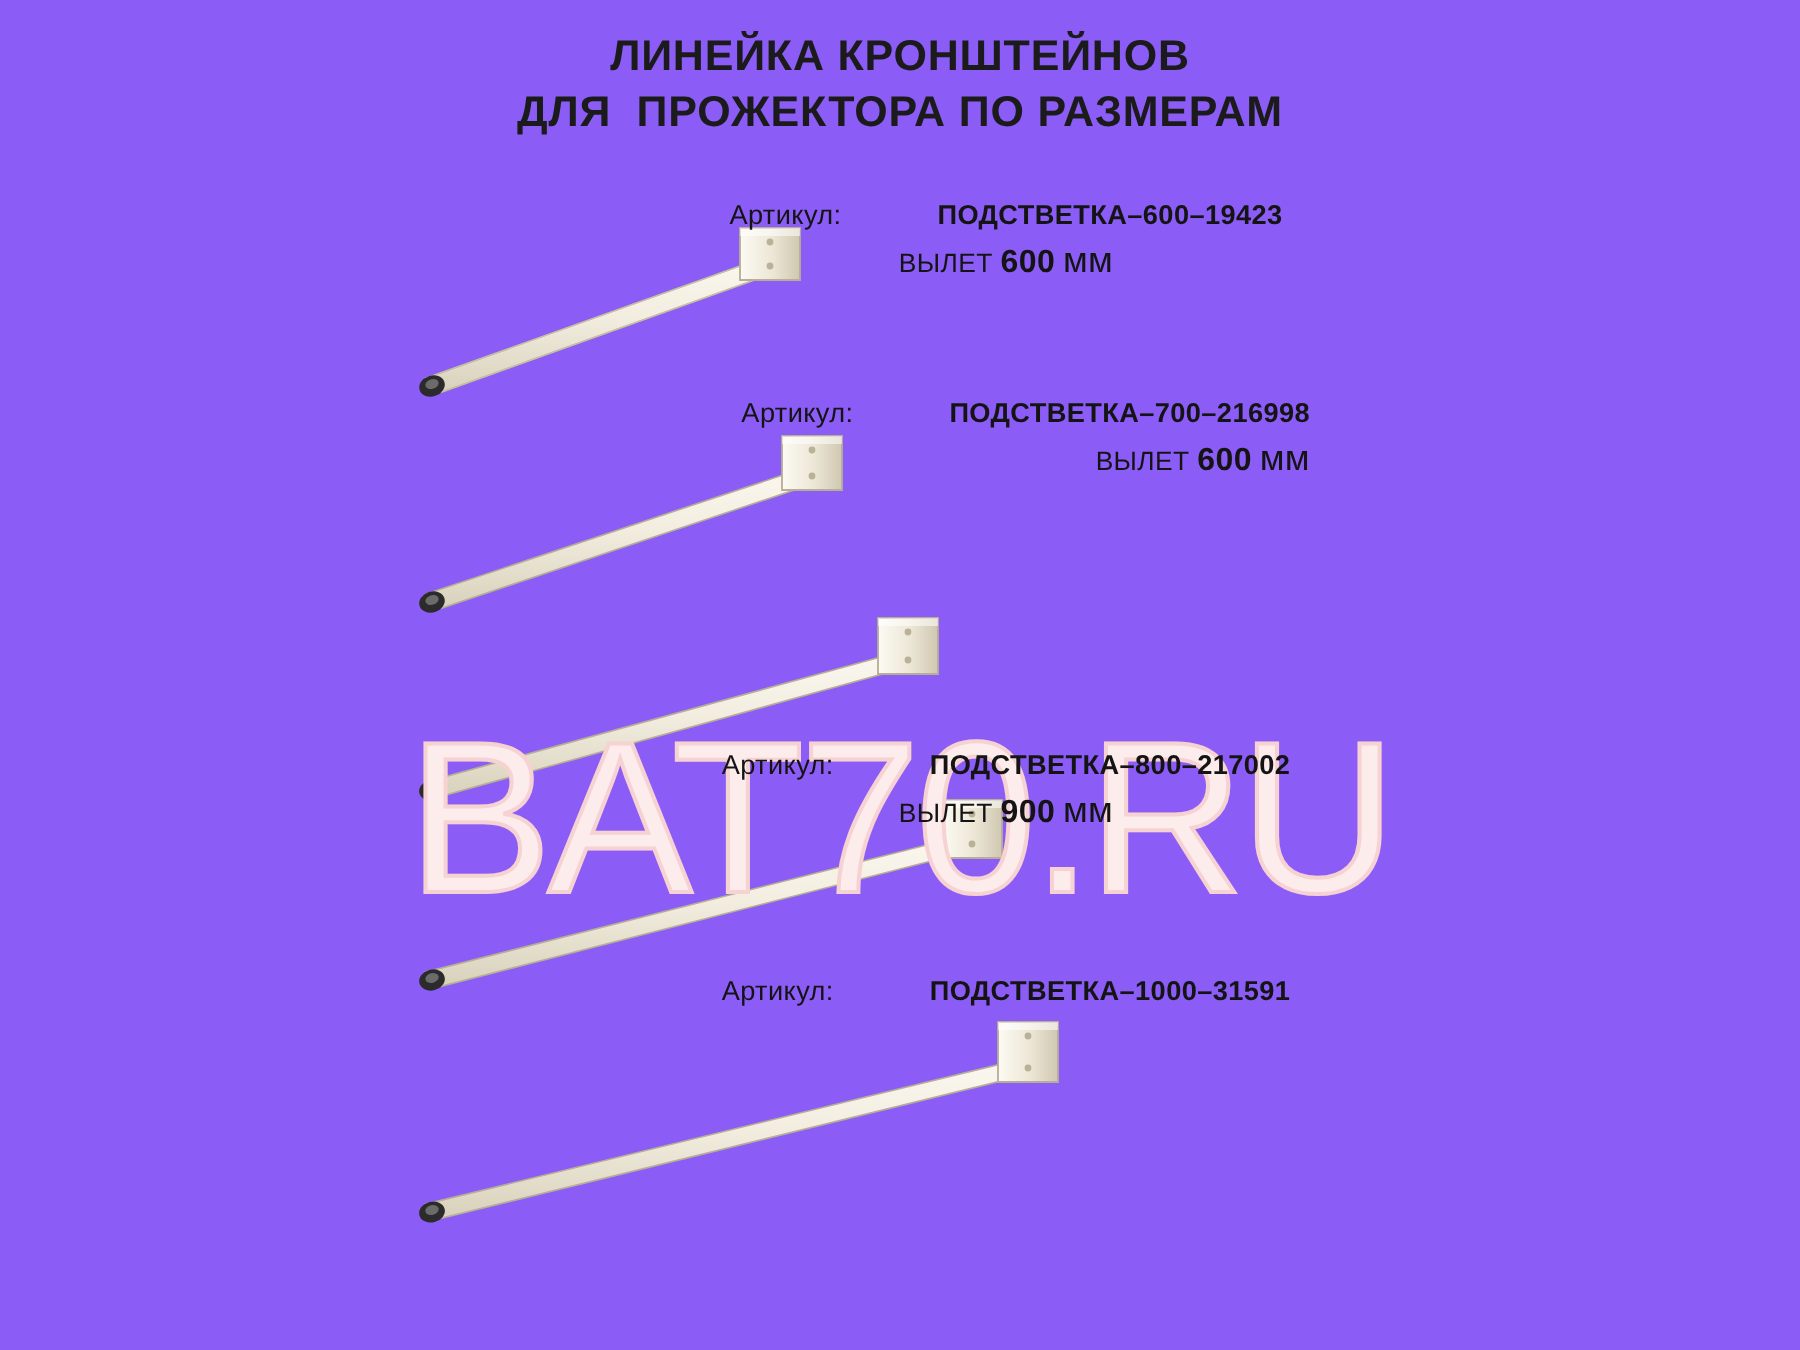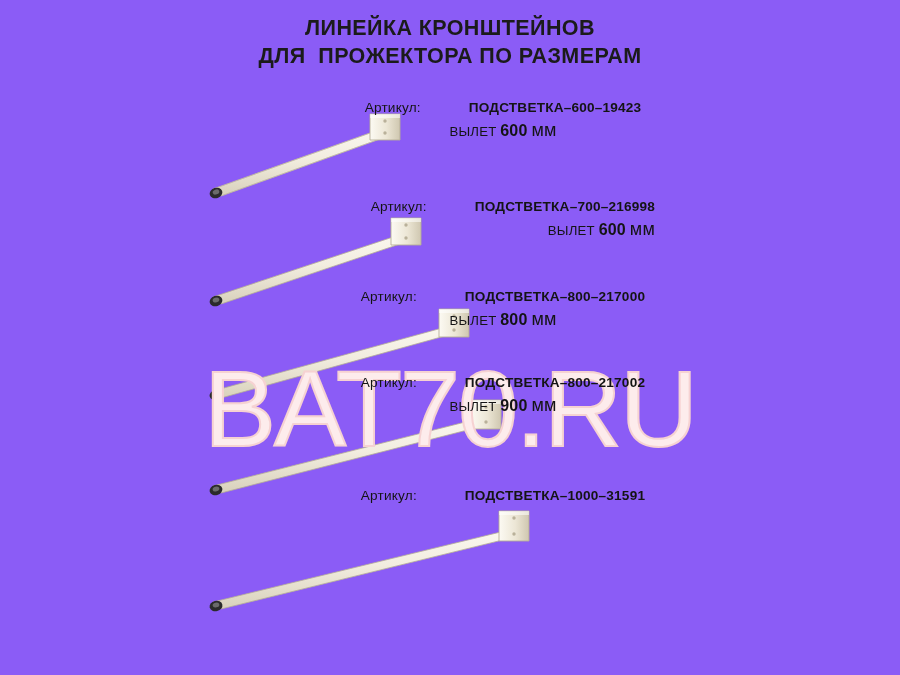--- a/index.html
+++ b/index.html
@@ -171,30 +171,20 @@
       </g>
       <g>
         <path d="M 196,3 L 226,3 L 226,30 L 196,30 Z" fill="url(#p2)" stroke="#b6ae96" stroke-width="0.9"></path>
         <path d="M 196,3 L 226,3 L 226,7 L 196,7 Z" fill="#ffffff" opacity="0.55"></path>
         <circle cx="211" cy="10" r="1.7" fill="#b9b19a"></circle>
         <circle cx="211" cy="23" r="1.7" fill="#b9b19a"></circle>
       </g>
     </svg>
   </div>
 
-  <div class="label-group" style="left: 358px; top: 289px; width: 290px;">
-    <div class="sku-line">
-      <span class="sku-prefix">Артикул: </span><span class="sku-code">ПОДСТВЕТКА–800–217000</span>
-    </div>
-    <div class="reach-line">
-      <span class="reach-word">ВЫЛЕТ</span>
-      <span class="reach-val">800</span>
-      <span class="reach-unit">мм</span>
-    </div>
-  </div>
 
   <div class="bracket" style="left: 195px; top: 305px;">
     <svg width="295" height="110" viewBox="0 0 295 110">
       <defs>
         <linearGradient id="g3" x1="0" y1="0" x2="0" y2="1">
           <stop offset="0%" stop-color="#fbf8f0"></stop>
           <stop offset="45%" stop-color="#f2eddf"></stop>
           <stop offset="100%" stop-color="#d8d1bb"></stop>
         </linearGradient>
         <linearGradient id="p3" x1="0" y1="0" x2="1" y2="0">

